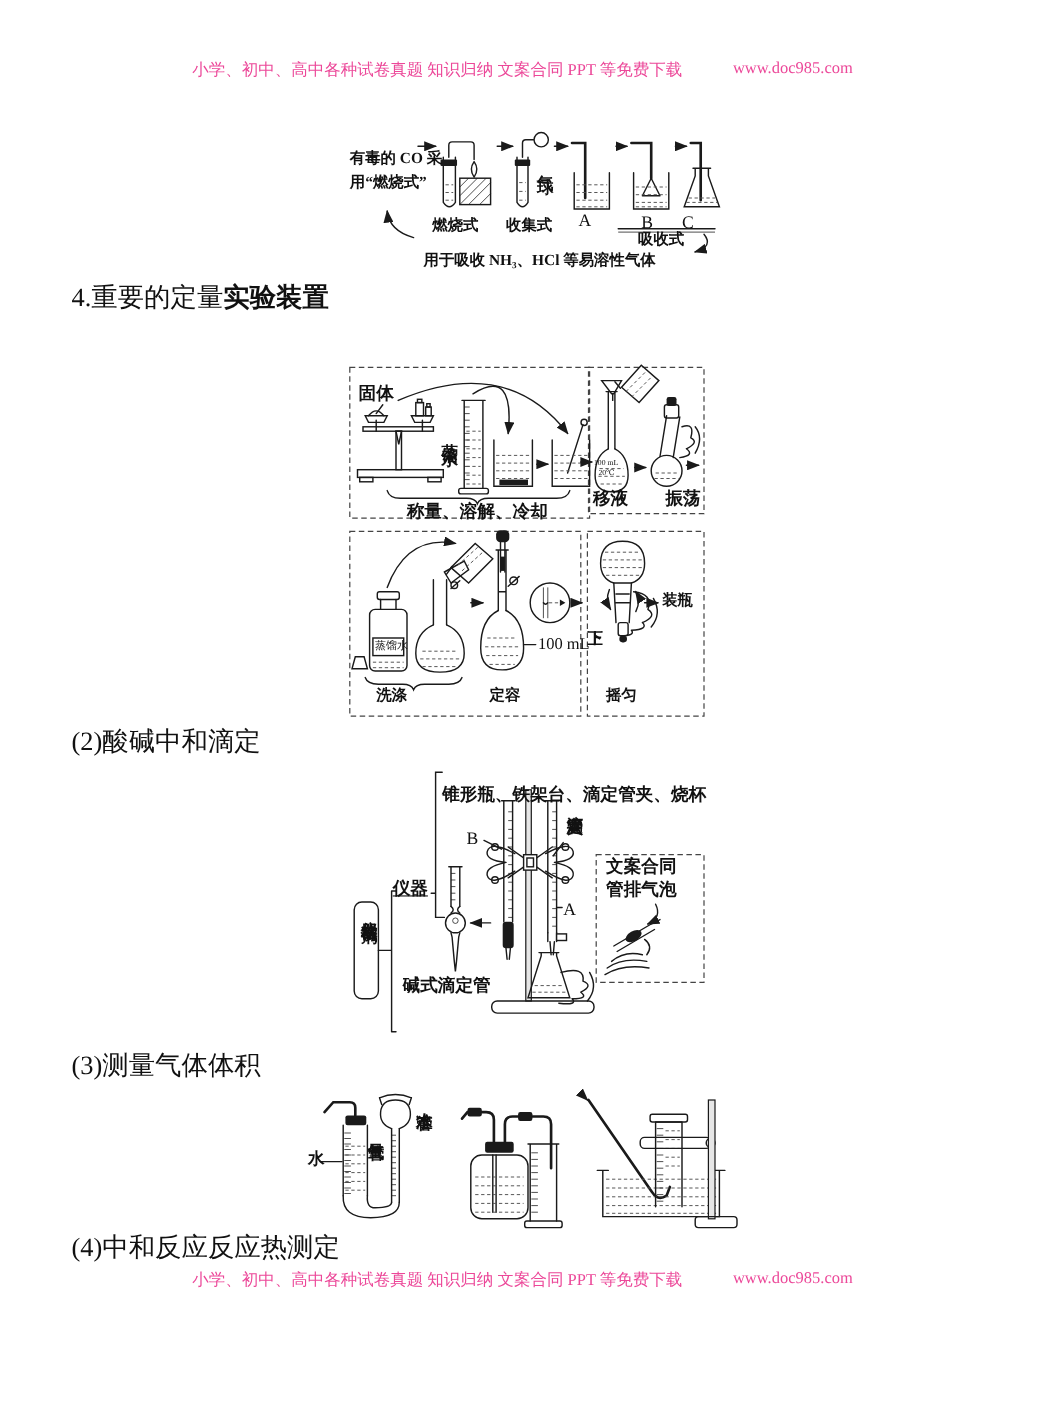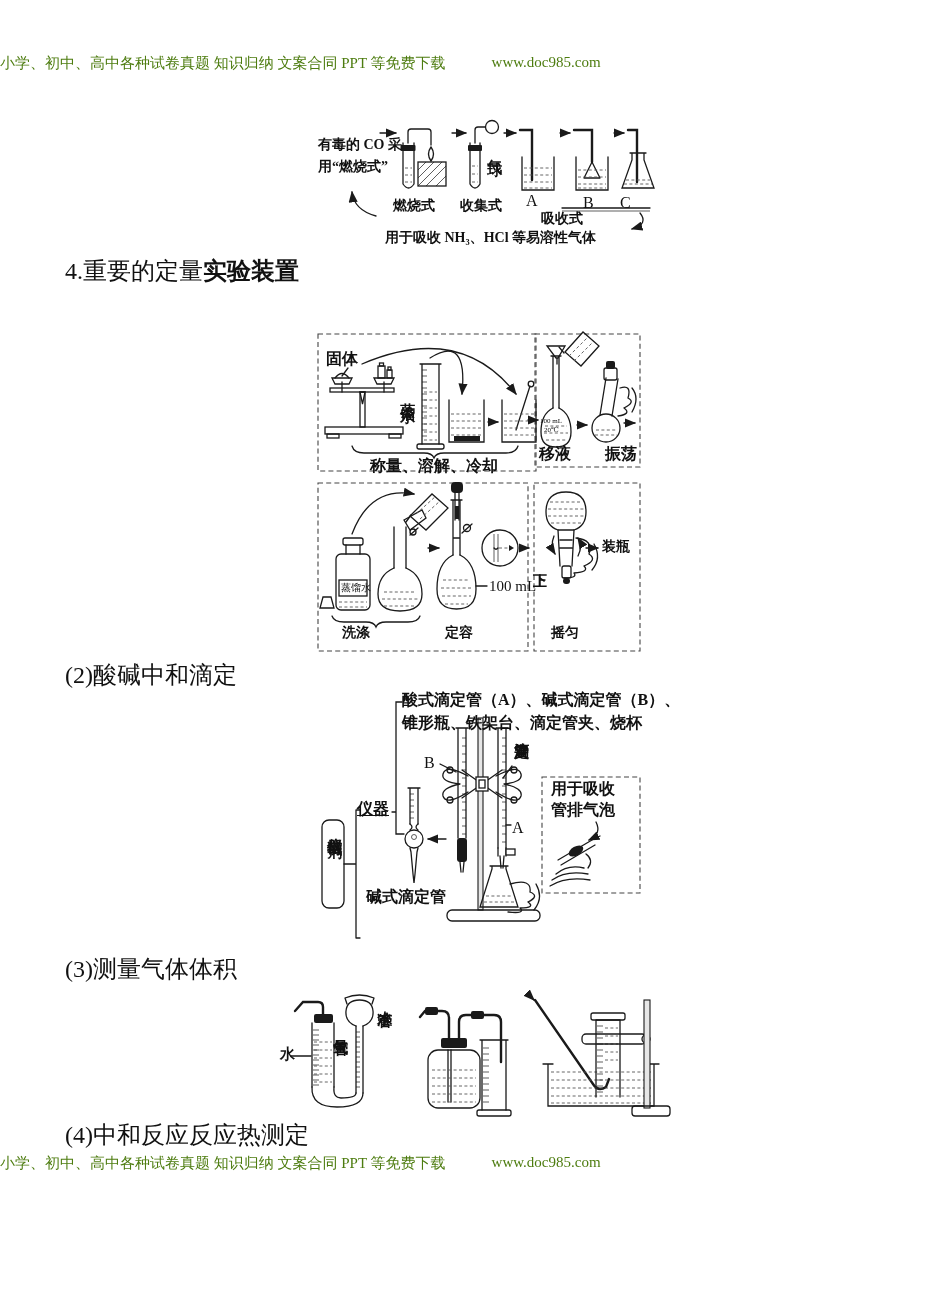--- a/index.html
+++ b/index.html
@@ -4,22 +4,22 @@
 <style>
   html,body{margin:0;padding:0;background:#fff;}
   .page{position:relative;width:950px;height:1290px;background:#ffffff;overflow:hidden;
         font-family:"Liberation Serif","DejaVu Serif",serif;color:#111;}
   .lbl{position:absolute;white-space:nowrap;color:#111;line-height:1.25;}
   .b{font-weight:bold;}
   .sans{font-family:"Liberation Sans","DejaVu Sans",sans-serif;}
   .f7{font-size:7px}.f10{font-size:10px}.f14{font-size:14px}.f15{font-size:15px}
   .f16{font-size:16px}.f17{font-size:14px}.f19{font-size:24px}
   .vtext{writing-mode:vertical-rl;text-orientation:upright;letter-spacing:3px;}
-  .hdr{position:absolute;left:0;width:950px;display:flex;gap:46px;
-       font-size:15px;color:#4d7c0f;}
+  .hdr{position:absolute;left:0;width:950px;display:flex;justify-content:center;gap:46px;
+       font-size:15px;color:#ec4899;}
   svg{position:absolute;overflow:visible;}
   .st{stroke:#1a1a1a;stroke-width:1.3;fill:none;stroke-linecap:round;}
   .s2{stroke:#1a1a1a;stroke-width:2.4;fill:none;stroke-linecap:round;}
   .h{stroke:#1a1a1a;stroke-width:0.7;fill:none;}
   .fb{fill:#1a1a1a;stroke:none;}
   .fw{fill:#fff;stroke:#1a1a1a;stroke-width:1.3;}
   .lq{stroke:#555;stroke-width:0.9;fill:none;stroke-dasharray:3 2.4;}
   .dbox{stroke:#444;stroke-width:1.1;fill:none;stroke-dasharray:5 3.2;}
 </style>
 </head>
@@ -83,21 +83,21 @@
     </g>
   </svg>
   <div class="lbl f17 b" style="left:318px;top:136px;">有毒的 CO 采</div>
   <div class="lbl f17 b" style="left:318px;top:158px;">用“燃烧式”</div>
   <div class="lbl f17 b" style="left:393px;top:197px;">燃烧式</div>
   <div class="lbl f17 b" style="left:460px;top:197px;">收集式</div>
   <div class="lbl f15 b vtext" style="left:485px;top:147px;">气球</div>
   <div class="lbl f16" style="left:526px;top:191px;">A</div>
   <div class="lbl f16" style="left:583px;top:193px;">B</div>
   <div class="lbl f16" style="left:620px;top:193px;">C</div>
-  <div class="lbl f17 b" style="left:541px;top:210px;">吸收式</div>
+  <div class="lbl f17 b" style="left:580px;top:210px;">吸收式</div>
   <div class="lbl f17 b" style="left:385px;top:229px;">用于吸收 NH₃、HCl 等易溶性气体</div>
 
   <div class="lbl f19" style="left:65px;top:256px;"><span>4.重要的定量</span><span class="sans b">实验装置</span></div>
 
   <svg width="340" height="150" viewBox="0 0 340 150" style="left:310px;top:328px;">
     <defs>
         <marker id="arr2" markerWidth="9" markerHeight="7" refX="8" refY="3.5" orient="auto">
           <path d="M0,0 L9,3.5 L0,7 Z" fill="#1a1a1a"></path>
         </marker>
       </defs>
@@ -299,29 +299,28 @@
       <path class="st" d="M210,196 Q232,190 230,204 M230,204 Q240,208 228,214 M228,214 Q236,220 220,220 M220,220 Q226,226 208,224 M236,196 Q244,210 234,222"></path>
     </g>
     <g>
       <rect class="dbox" x="242" y="89" width="98" height="116"></rect>
       <path class="st" d="M296,134 Q302,146 289,152" marker-end="url(#arr4)"></path>
       <path class="st" d="M258,172 L292,152 M261,177 L295,157 M292,152 L300,148"></path>
       <ellipse class="fb" cx="276" cy="163" rx="8" ry="4.5" transform="rotate(-30 276 163)"></ellipse>
       <path class="st" d="M256,186 Q268,176 284,180 M252,192 Q266,182 288,186 M250,198 Q266,188 290,192 M286,166 Q294,172 288,180"></path>
     </g>
   </svg>
-  <div class="lbl f16 b" style="left:402px;top:690px;">酸式滴定管（A）、碱式滴定管（B）、</div>
   <div class="lbl f16 b" style="left:402px;top:713px;">锥形瓶、铁架台、滴定管夹、烧杯</div>
   <div class="lbl f15 b vtext" style="left:325px;top:826px;letter-spacing:1px;">仪器与试剂</div>
   <div class="lbl f16 b" style="left:357px;top:799px;text-decoration:underline;">仪器</div>
   <div class="lbl f15 b vtext" style="left:512px;top:729px;letter-spacing:1px;">滴定管夹</div>
   <div class="lbl f16" style="left:424px;top:753px;">B</div>
   <div class="lbl f16" style="left:512px;top:818px;">A</div>
   <div class="lbl f16 b" style="left:366px;top:887px;">碱式滴定管</div>
-  <div class="lbl f16 b" style="left:551px;top:779px;">用于吸收</div>
+  <div class="lbl f16 b" style="left:551px;top:779px;">文案合同</div>
   <div class="lbl f16 b" style="left:551px;top:800px;">管排气泡</div>
 
   <div class="lbl f19" style="left:65px;top:954px;">(3)测量气体体积</div>
 
   <svg width="400" height="132" viewBox="0 0 400 132" style="left:275px;top:992px;">
     <defs>
         <marker id="arr5" markerWidth="9" markerHeight="7" refX="8" refY="3.5" orient="auto">
           <path d="M0,0 L9,3.5 L0,7 Z" fill="#1a1a1a"></path>
         </marker>
       </defs>

